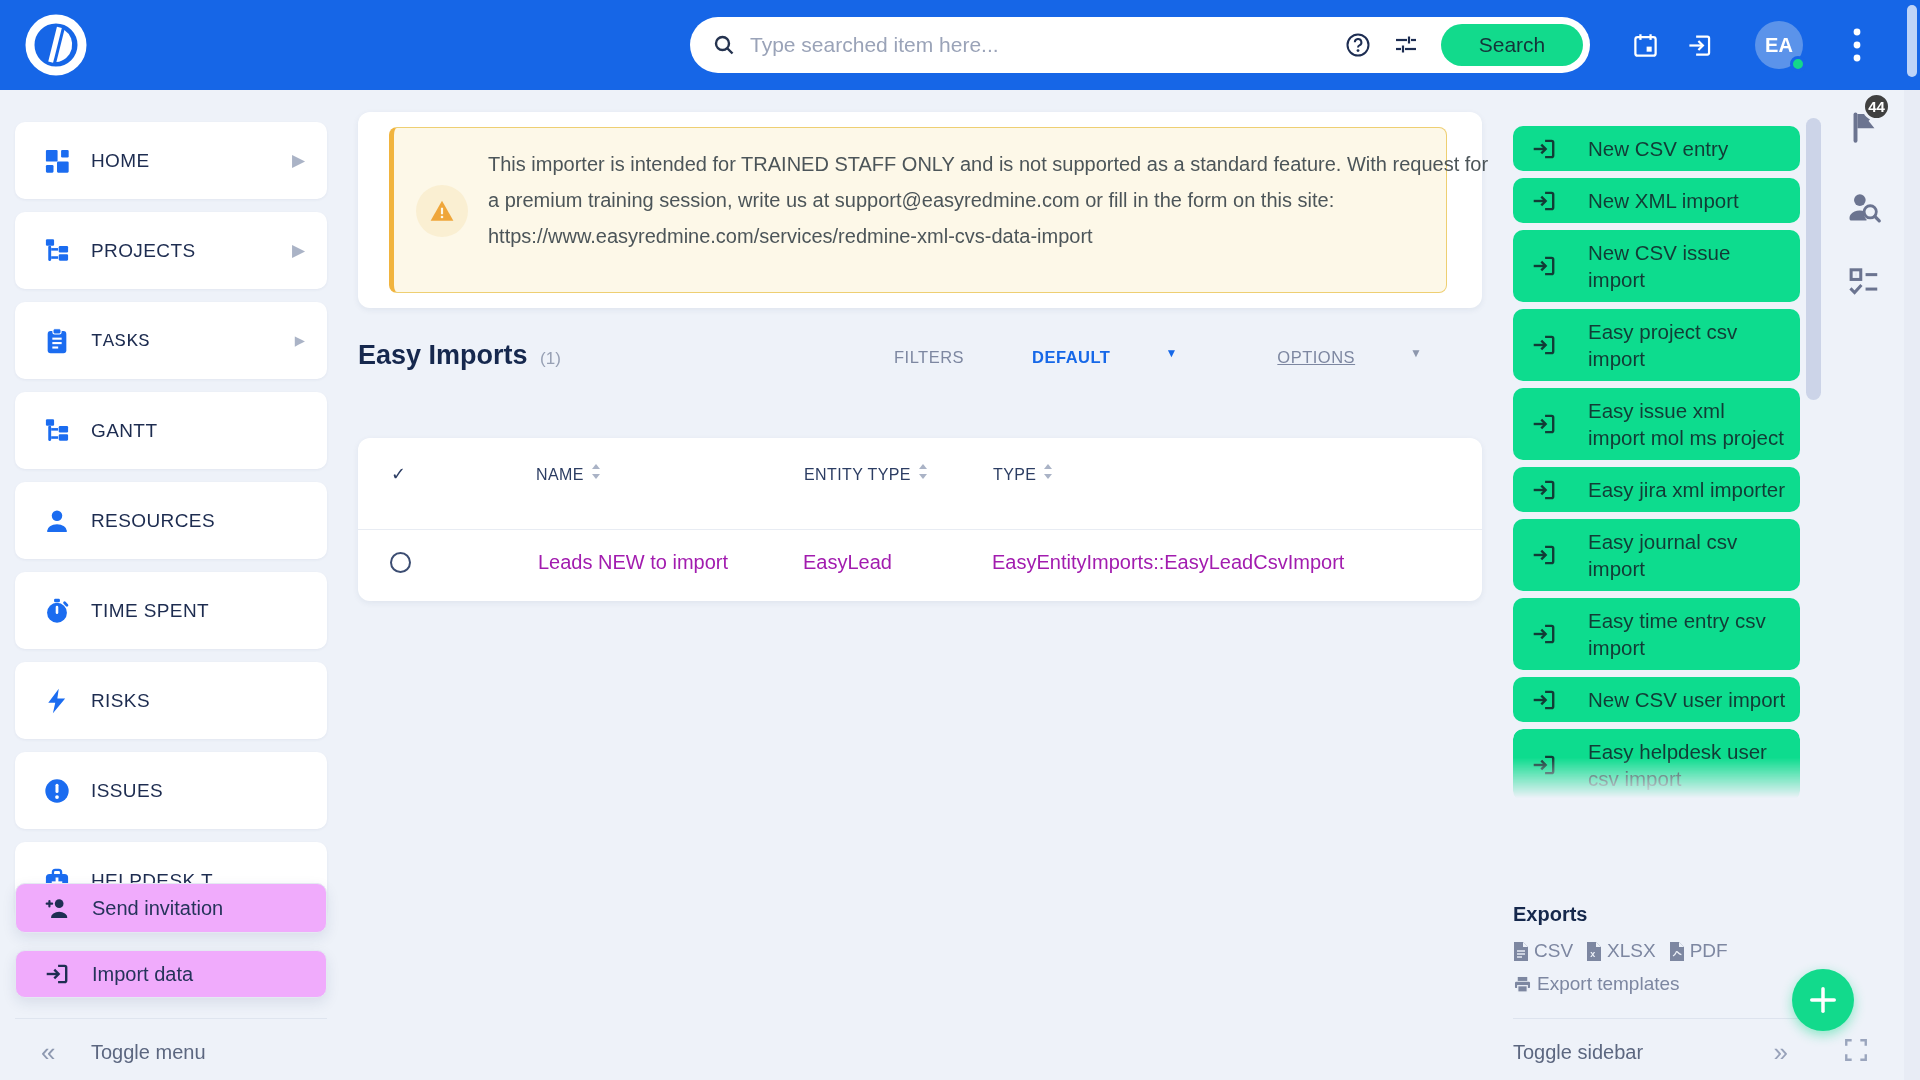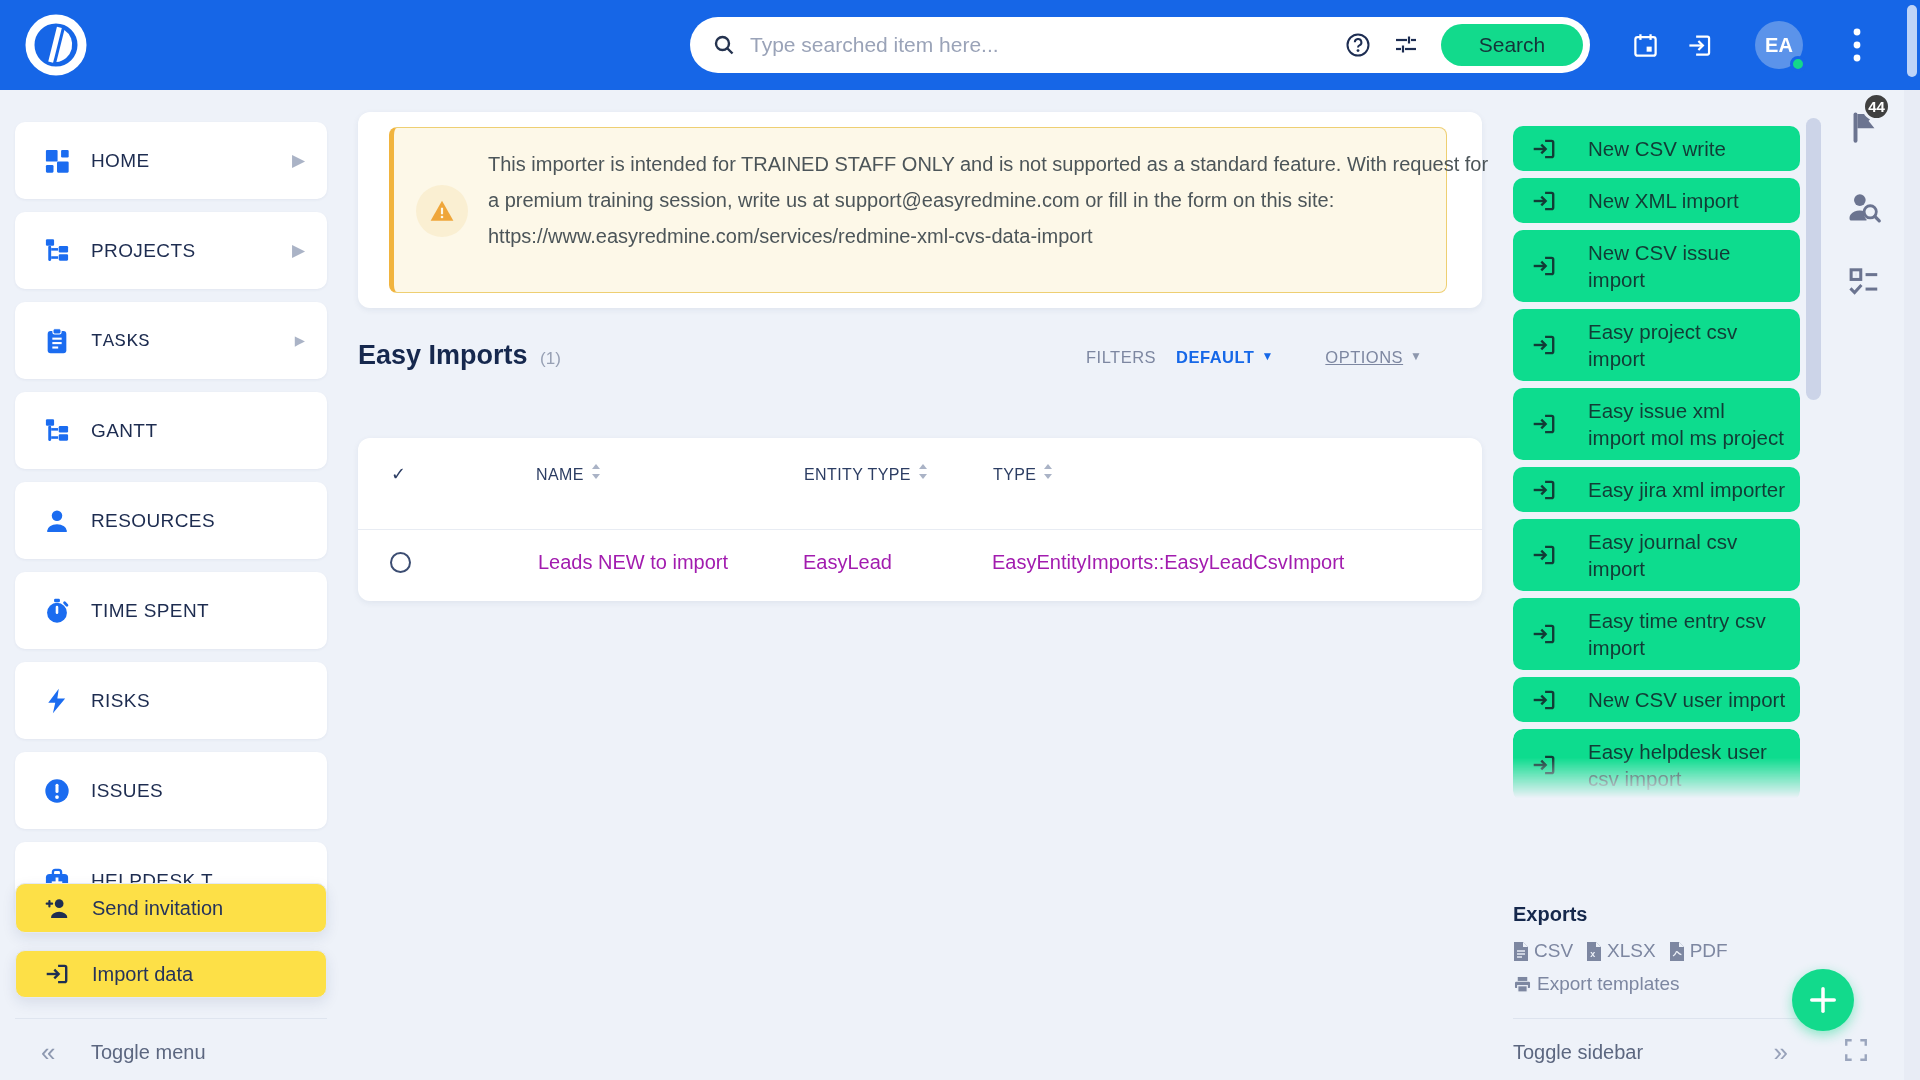--- a/index.html
+++ b/index.html
@@ -46,21 +46,21 @@
 
   
   .lcard {
     position:absolute; left:15px; width:312px; height:77px; background:#fff; border-radius:10px;
     box-shadow:0 1px 3px rgba(30,50,100,.06); display:flex; align-items:center; cursor:pointer;
   }
   .lcard .ic { position:absolute; left:28px; width:28px; height:28px; color:#1b6cf0; }
   .lcard .lbl { position:absolute; left:76px; font-size:19px; letter-spacing:.4px; color:#1d2c50; }
   .lcard .arr { position:absolute; right:22px; color:#aab3c6; font-size:17px; }
   .overlay-card {
-    position:absolute; left:15px; width:312px; background:#fde047; border:1px solid #e4e9f2; border-radius:10px;
+    position:absolute; left:15px; width:312px; background:#f0abfc; border:1px solid #e4e9f2; border-radius:10px;
     box-shadow:0 5px 14px rgba(30,50,100,.10); display:flex; align-items:center; cursor:pointer; z-index:10;
   }
   .overlay-card .ic { position:absolute; left:28px; width:26px; height:26px; color:#1e2e52; }
   .overlay-card .lbl { position:absolute; left:76px; font-size:20px; color:#25335a; }
   .l-divider { position:absolute; left:15px; width:312px; height:1px; background:#dfe5ef; top:1018px; }
   .toggle-row { position:absolute; left:15px; top:1034px; width:312px; height:36px; display:flex; align-items:center; cursor:pointer; }
   .toggle-row .chev { position:absolute; left:26px; font-size:26px; color:#8e99b1; line-height:1; }
   .toggle-row .lbl { position:absolute; left:76px; font-size:20px; color:#5c6780; }
 
   
@@ -75,21 +75,21 @@
   .warn-circ {
     position:absolute; left:22px; top:57px; width:52px; height:52px; border-radius:50%;
     background:#faefd2; color:#efa63a; display:flex; align-items:center; justify-content:center;
   }
   .warn-text {
     position:absolute; left:94px; top:18px; width:1010px; font-size:20px; line-height:36px; color:#4c5559;
   }
   .head-row { position:absolute; left:358px; top:340px; width:1124px; height:40px; }
   .page-title { font-size:27px; font-weight:bold; color:#16284e; display:inline; }
   .page-count { font-size:17px; color:#97a0b4; margin-left:8px; }
-  .toolbar { position:absolute; right:60px; top:8px; display:flex; align-items:center; }
+  .toolbar { position:absolute; right:60px; top:8px; display:flex; align-items:flex-start;gap:48px; }
   .tb-lbl { font-size:16.5px; letter-spacing:.5px; color:#7d87a1; cursor:pointer; }
   .tb-val { font-size:16.5px; letter-spacing:.5px; color:#1668e8; font-weight:bold; margin-left:20px; cursor:pointer; }
   .caret { font-size:12px; margin-left:7px; position:relative; top:-2px; }
   .caret.blue { color:#1668e8; } .caret.gray { color:#8d97ad; }
   .tb-opt { margin-left:52px;text-decoration:underline; }
 
   .table-card {
     position:absolute; left:358px; top:438px; width:1124px; height:163px; background:#fff;
     border-radius:12px; box-shadow:0 2px 6px rgba(30,50,100,.07);
   }
@@ -415,21 +415,21 @@
 
 <div class="rbtns">
   <button class="gbtn">
     <span class="ic">
         <svg viewBox="0 0 24 24" width="26" height="26" fill="none" stroke="currentColor" stroke-width="2.2">
           <path d="M13 4.5 h6 a1.5 1.5 0 0 1 1.5 1.5 v12 a1.5 1.5 0 0 1 -1.5 1.5 h-6"></path>
           <line x1="2.5" y1="12" x2="13.5" y2="12"></line>
           <polyline points="9.5,8 13.5,12 9.5,16"></polyline>
         </svg>
       </span>
-    <span>New CSV write</span>
+    <span>New CSV entry</span>
   </button>
   <button class="gbtn">
     <span class="ic">
         <svg viewBox="0 0 24 24" width="26" height="26" fill="none" stroke="currentColor" stroke-width="2.2">
           <path d="M13 4.5 h6 a1.5 1.5 0 0 1 1.5 1.5 v12 a1.5 1.5 0 0 1 -1.5 1.5 h-6"></path>
           <line x1="2.5" y1="12" x2="13.5" y2="12"></line>
           <polyline points="9.5,8 13.5,12 9.5,16"></polyline>
         </svg>
       </span>
     <span>New XML import</span>

